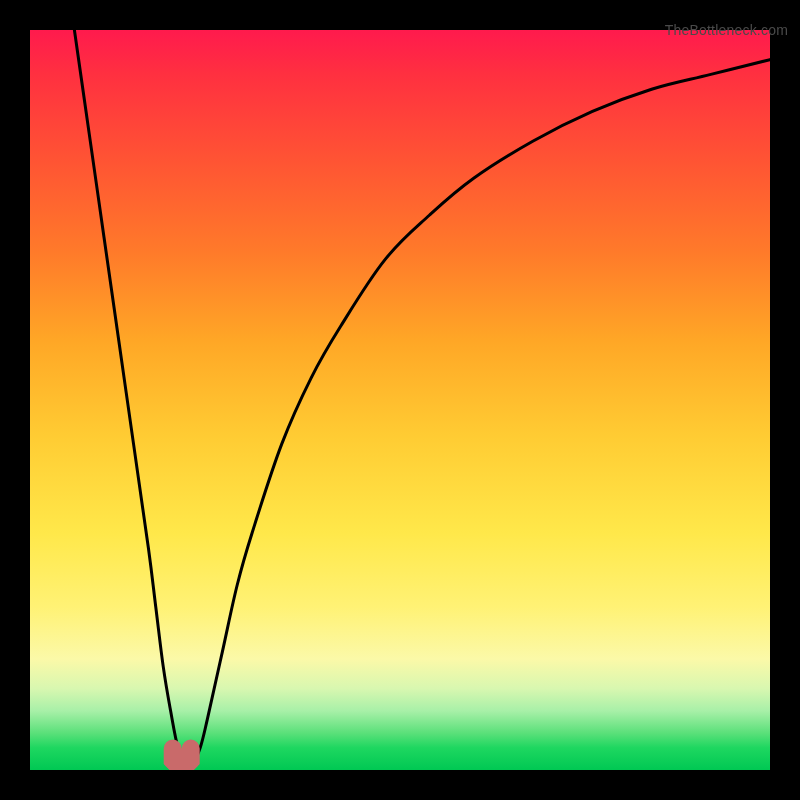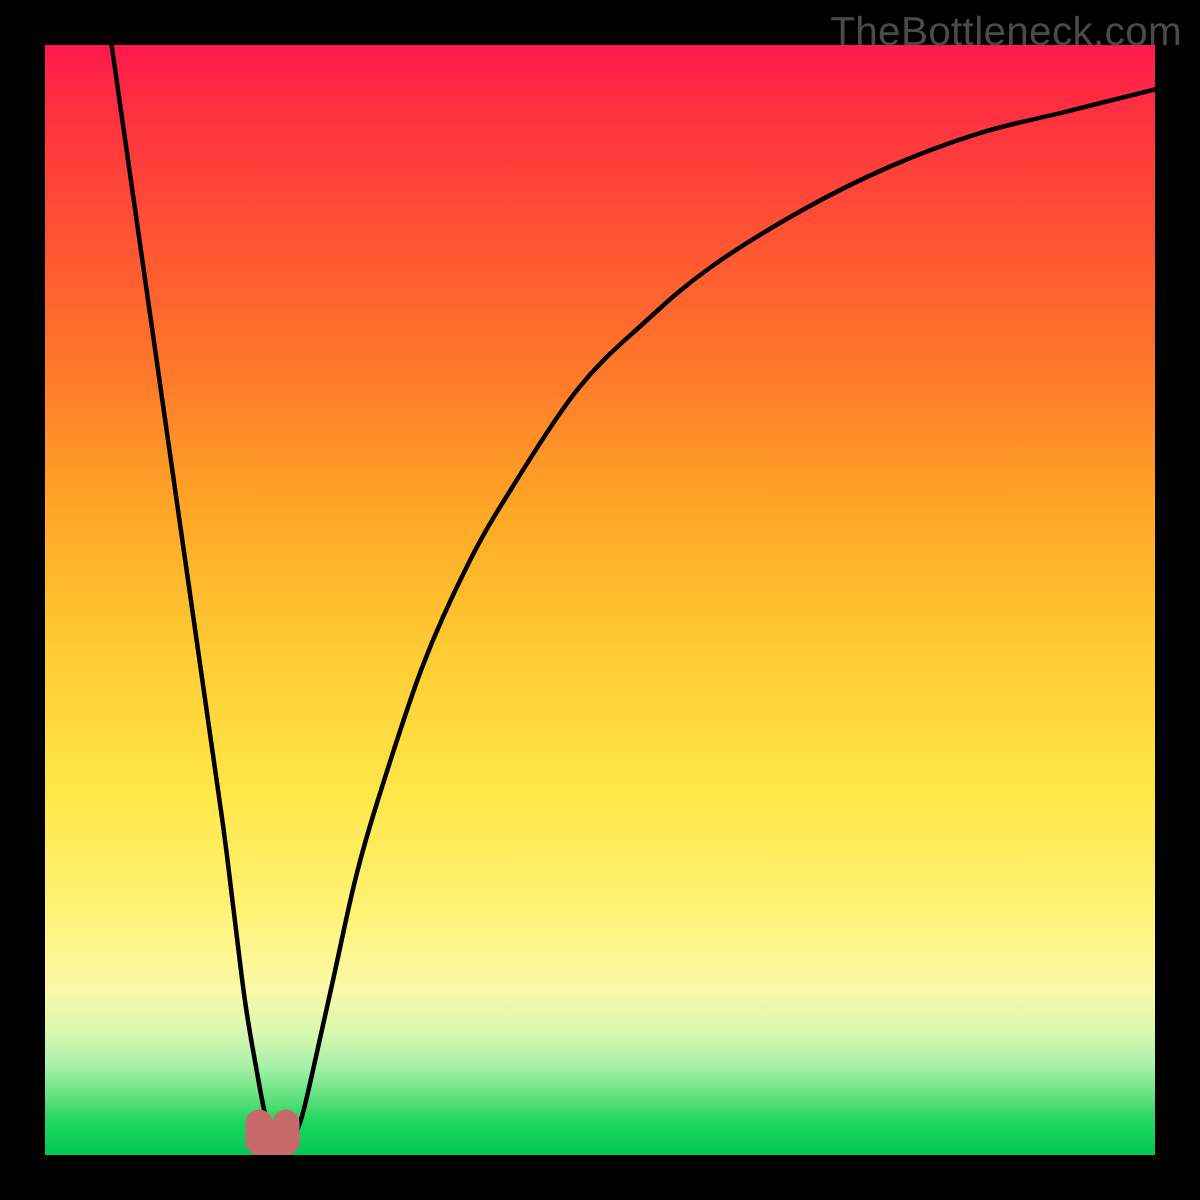--- a/index.html
+++ b/index.html
@@ -29,24 +29,24 @@
       #fbf9a8 85%,
       #d8f7b0 89%,
       #a8f0a8 92%,
       #5be07a 95%,
       #1ed760 97%,
       #00c853 100%
     );
   }
   .watermark {
     position: absolute;
-    top: 6px;
+    top: 22px;
     right: 12px;
     color: #4a4a4a;
-    font-size: 27px;
+    font-size: 14px;
     font-weight: 500;
     letter-spacing: 0.2px;
   }
   svg.curve {
     position: absolute;
     left: 0;
     top: 0;
     width: 740px;
     height: 740px;
   }

